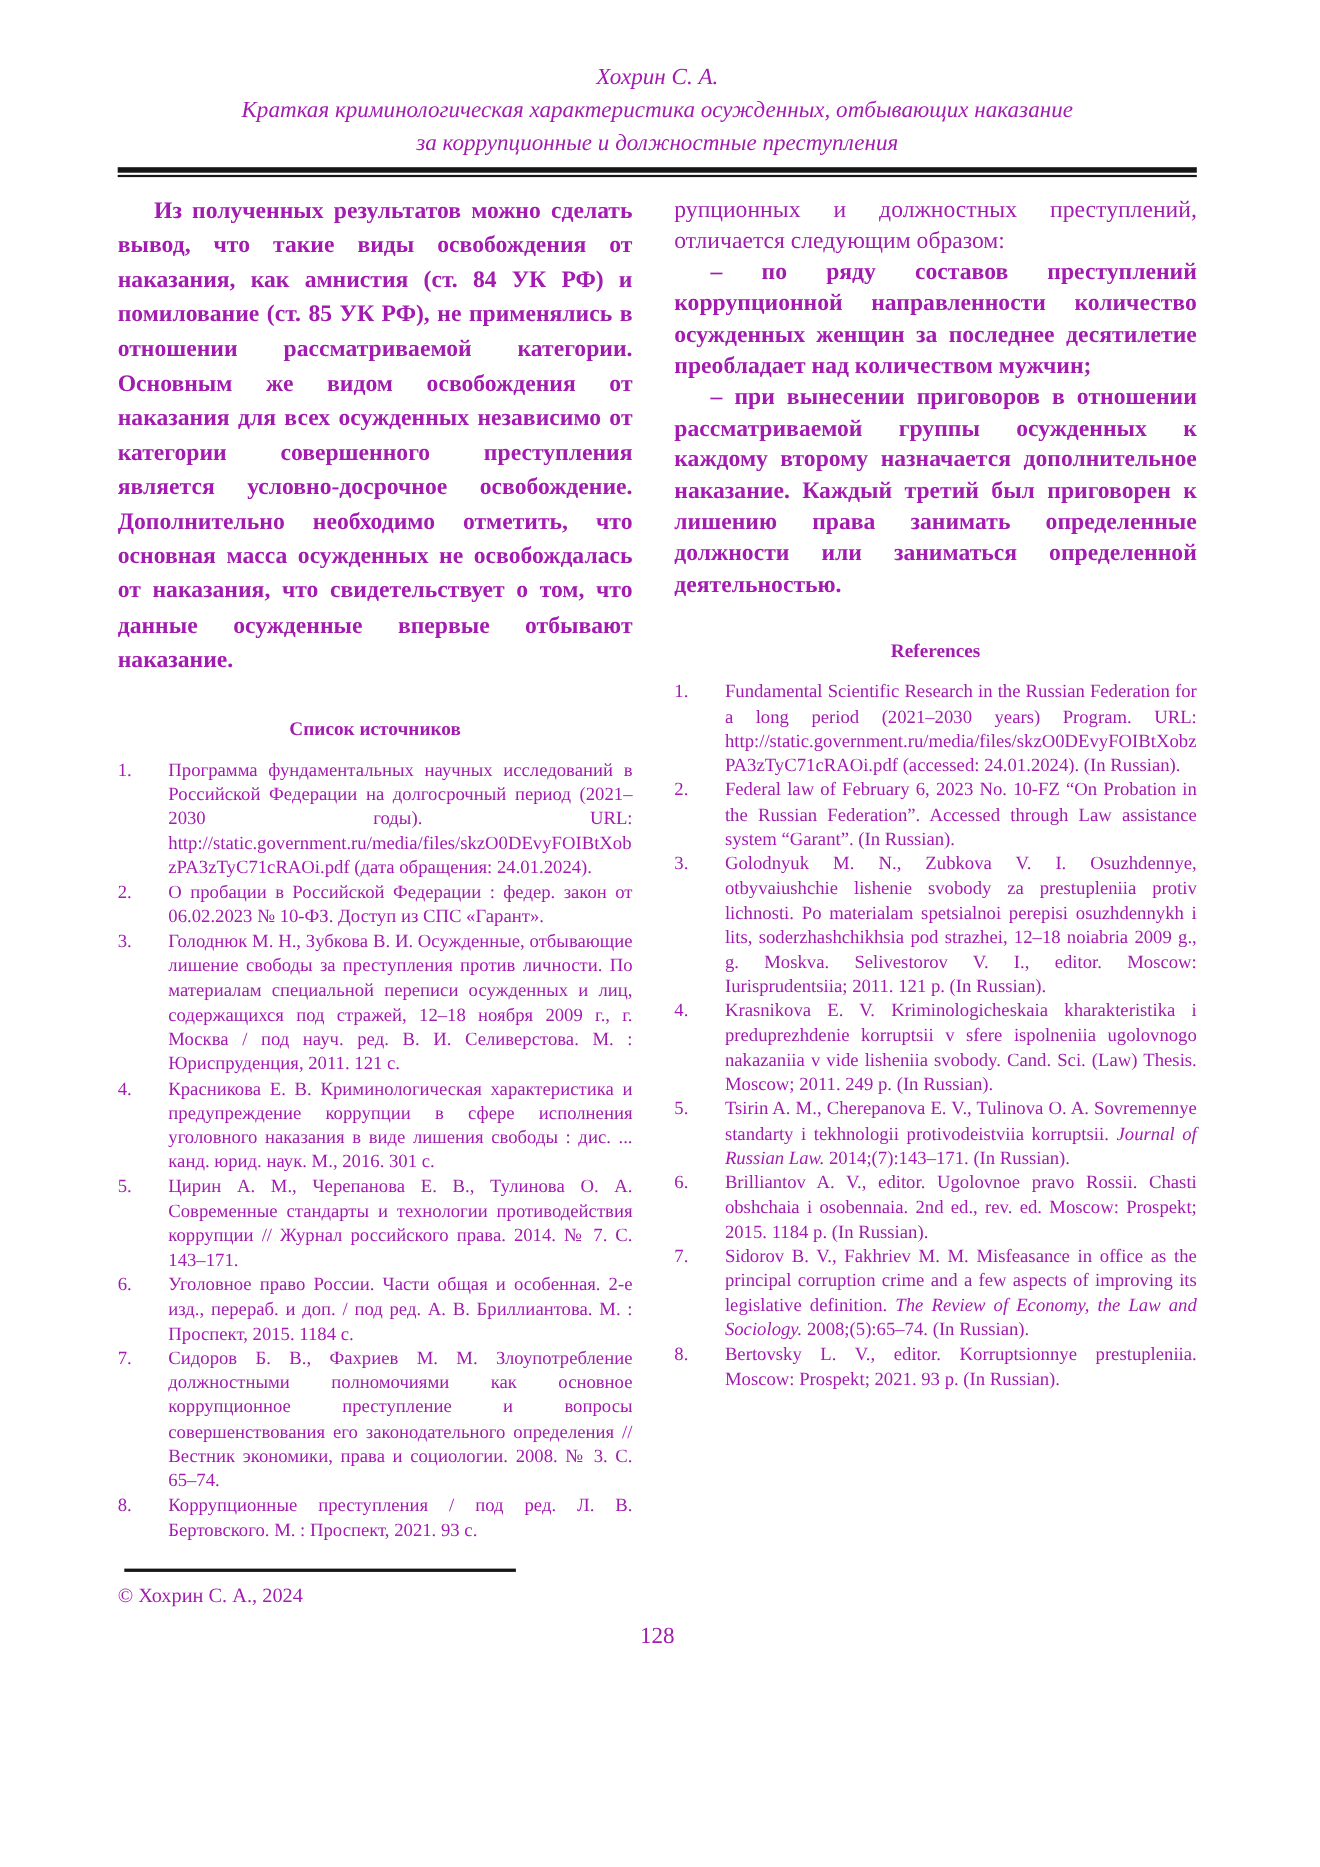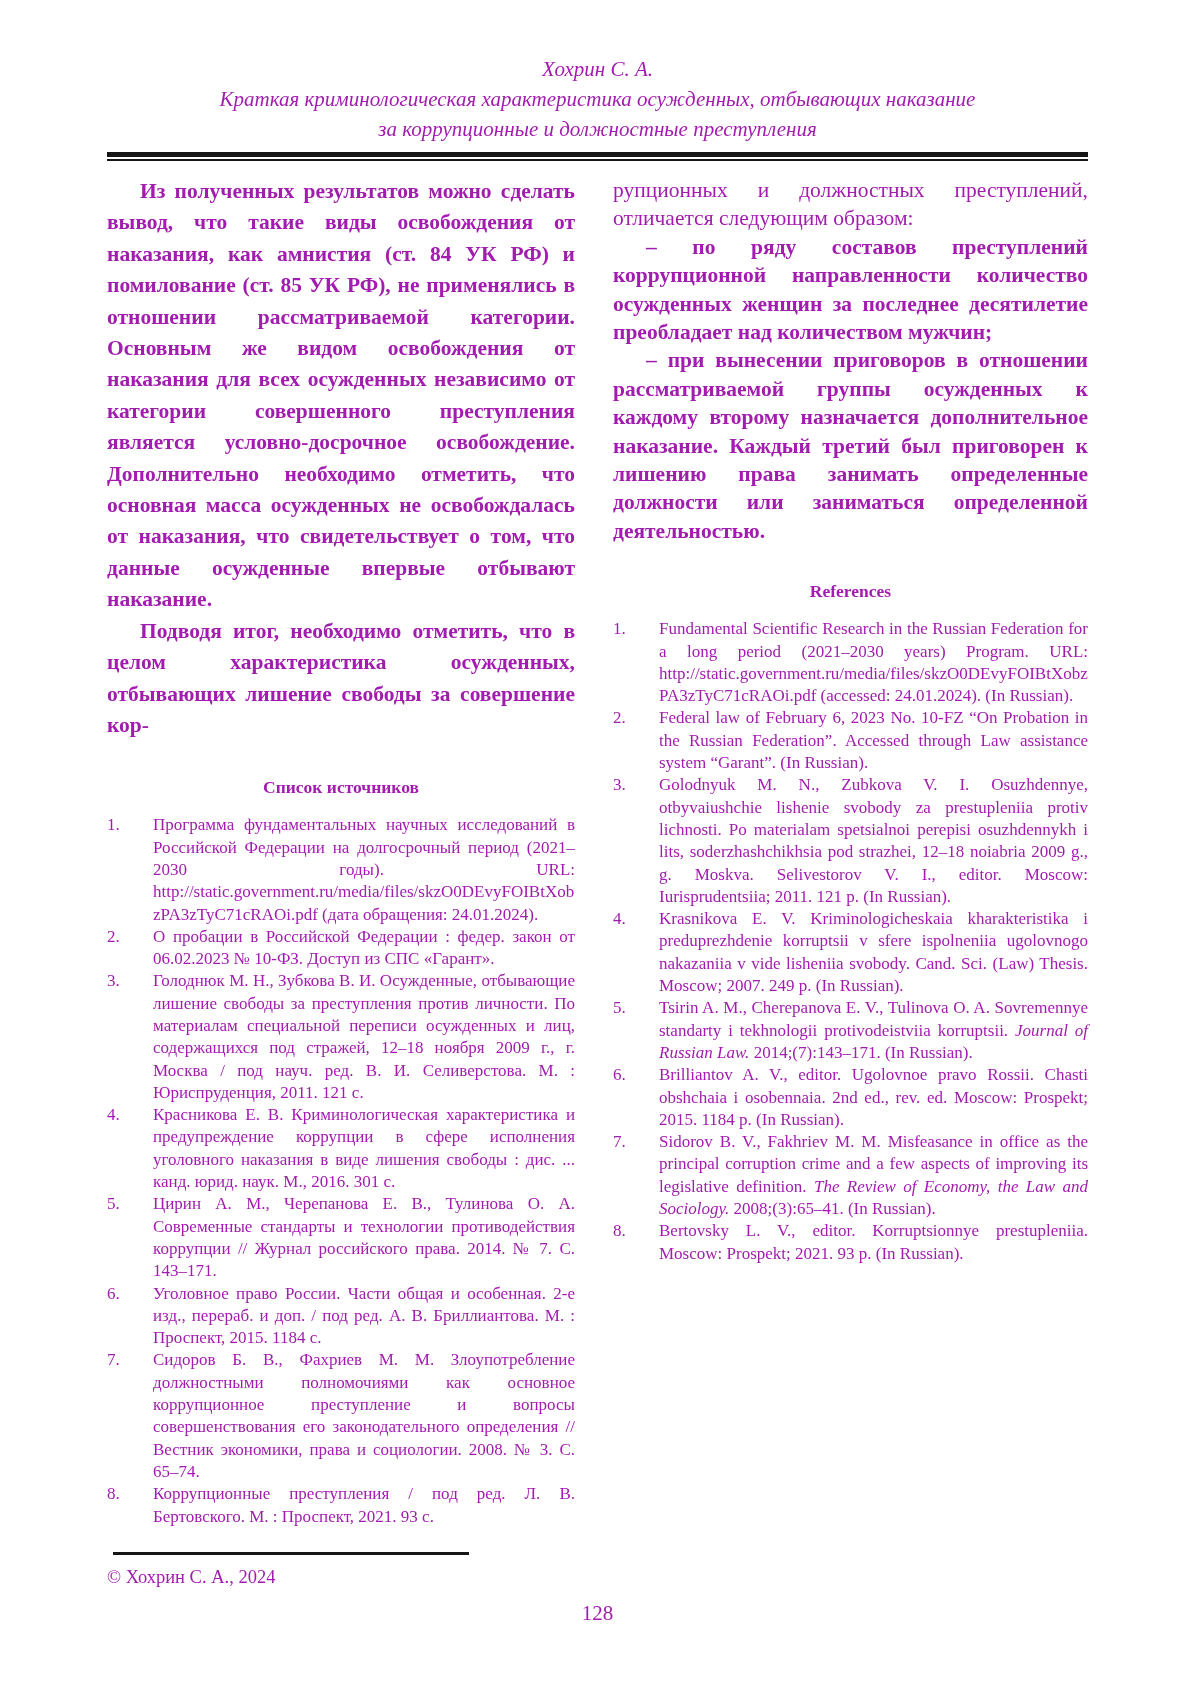--- a/index.html
+++ b/index.html
@@ -51,21 +51,20 @@
     <div>Краткая криминологическая характеристика осужденных, отбывающих наказание</div>
     <div>за коррупционные и должностные преступления</div>
   </div>
   <div class="rule-a"></div>
   <div class="rule-b"></div>
 
   <div class="columns">
 
     <div class="col-left">
       <p class="ind">Из полученных результатов можно сделать вывод, что такие виды освобождения от наказания, как амнистия (ст. 84 УК РФ) и помилование (ст. 85 УК РФ), не применялись в отношении рассматриваемой категории. Основным же видом освобождения от наказания для всех осужденных независимо от категории совершенного преступления является условно-досрочное освобождение. Дополнительно необходимо отметить, что основная масса осужденных не освобождалась от наказания, что свидетельствует о том, что данные осужденные впервые отбывают наказание.</p>
-      <p class="ind">Подводя итог, необходимо отметить, что в целом характеристика осужденных, отбывающих лишение свободы за совершение кор-</p>
       <div class="list-head">Список источников</div>
       <div class="reflist">
           <div class="li">
             <span class="num">1.</span>
             <span class="li-text"><span>Программа фундаментальных научных исследований в Российской Федерации на долгосрочный период (2021–2030 годы). URL: http://static.government.ru/media/files/skzO0DEvyFOIBtXobzPA3zTyC71cRAOi.pdf (дата обращения: 24.01.2024).</span></span>
           </div>
           <div class="li">
             <span class="num">2.</span>
             <span class="li-text"><span>О пробации в Российской Федерации : федер. закон от 06.02.2023 № 10-ФЗ. Доступ из СПС «Гарант».</span></span>
           </div>
@@ -111,33 +110,33 @@
           <div class="li">
             <span class="num">2.</span>
             <span class="li-text"><span>Federal law of February 6, 2023 No. 10-FZ “On Probation in the Russian Federation”. Accessed through Law assistance system “Garant”. (In Russian).</span></span>
           </div>
           <div class="li">
             <span class="num">3.</span>
             <span class="li-text"><span>Golodnyuk M. N., Zubkova V. I. Osuzhdennye, otbyvaiushchie lishenie svobody za prestupleniia protiv lichnosti. Po materialam spetsialnoi perepisi osuzhdennykh i lits, soderzhashchikhsia pod strazhei, 12–18 noiabria 2009 g., g. Moskva. Selivestorov V. I., editor. Moscow: Iurisprudentsiia; 2011. 121 p. (In Russian).</span></span>
           </div>
           <div class="li">
             <span class="num">4.</span>
-            <span class="li-text"><span>Krasnikova E. V. Kriminologicheskaia kharakteristika i preduprezhdenie korruptsii v sfere ispolneniia ugolovnogo nakazaniia v vide lisheniia svobody. Cand. Sci. (Law) Thesis. Moscow; 2007. 249 p. (In Russian).</span></span>
+            <span class="li-text"><span>Krasnikova E. V. Kriminologicheskaia kharakteristika i preduprezhdenie korruptsii v sfere ispolneniia ugolovnogo nakazaniia v vide lisheniia svobody. Cand. Sci. (Law) Thesis. Moscow; 2011. 249 p. (In Russian).</span></span>
           </div>
           <div class="li">
             <span class="num">5.</span>
             <span class="li-text"><span>Tsirin A. M., Cherepanova E. V., Tulinova O. A. Sovremennye standarty i tekhnologii protivodeistviia korruptsii. </span><span class="it">Journal of Russian Law.</span><span> 2014;(7):143–171. (In Russian).</span></span>
           </div>
           <div class="li">
             <span class="num">6.</span>
             <span class="li-text"><span>Brilliantov A. V., editor. Ugolovnoe pravo Rossii. Chasti obshchaia i osobennaia. 2nd ed., rev. ed. Moscow: Prospekt; 2015. 1184 p. (In Russian).</span></span>
           </div>
           <div class="li">
             <span class="num">7.</span>
-            <span class="li-text"><span>Sidorov B. V., Fakhriev M. M. Misfeasance in office as the principal corruption crime and a few aspects of improving its legislative definition. </span><span class="it">The Review of Economy, the Law and Sociology.</span><span> 2008;(3):65–41. (In Russian).</span></span>
+            <span class="li-text"><span>Sidorov B. V., Fakhriev M. M. Misfeasance in office as the principal corruption crime and a few aspects of improving its legislative definition. </span><span class="it">The Review of Economy, the Law and Sociology.</span><span> 2008;(5):65–74. (In Russian).</span></span>
           </div>
           <div class="li">
             <span class="num">8.</span>
             <span class="li-text"><span>Bertovsky L. V., editor. Korruptsionnye prestupleniia. Moscow: Prospekt; 2021. 93 p. (In Russian).</span></span>
           </div>
         </div>
     </div>
 
   </div>
 

